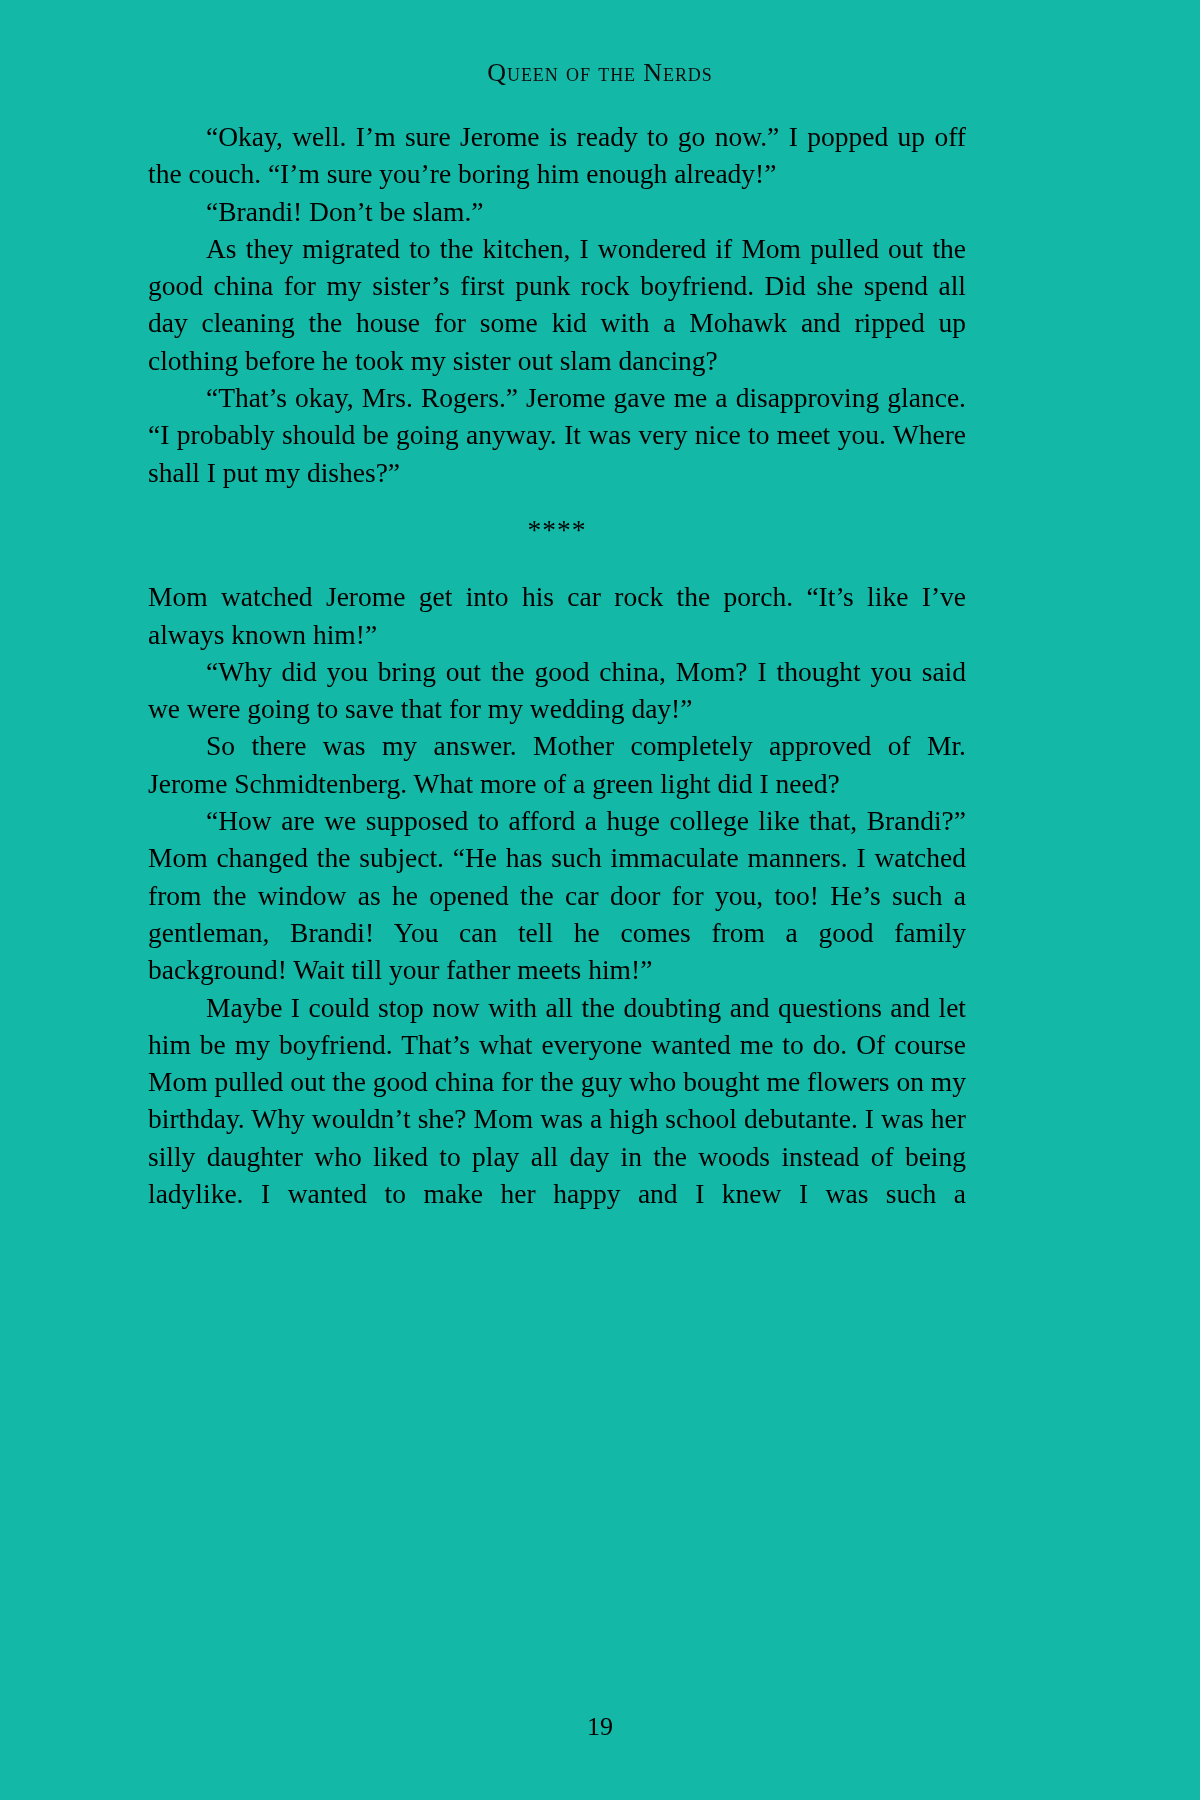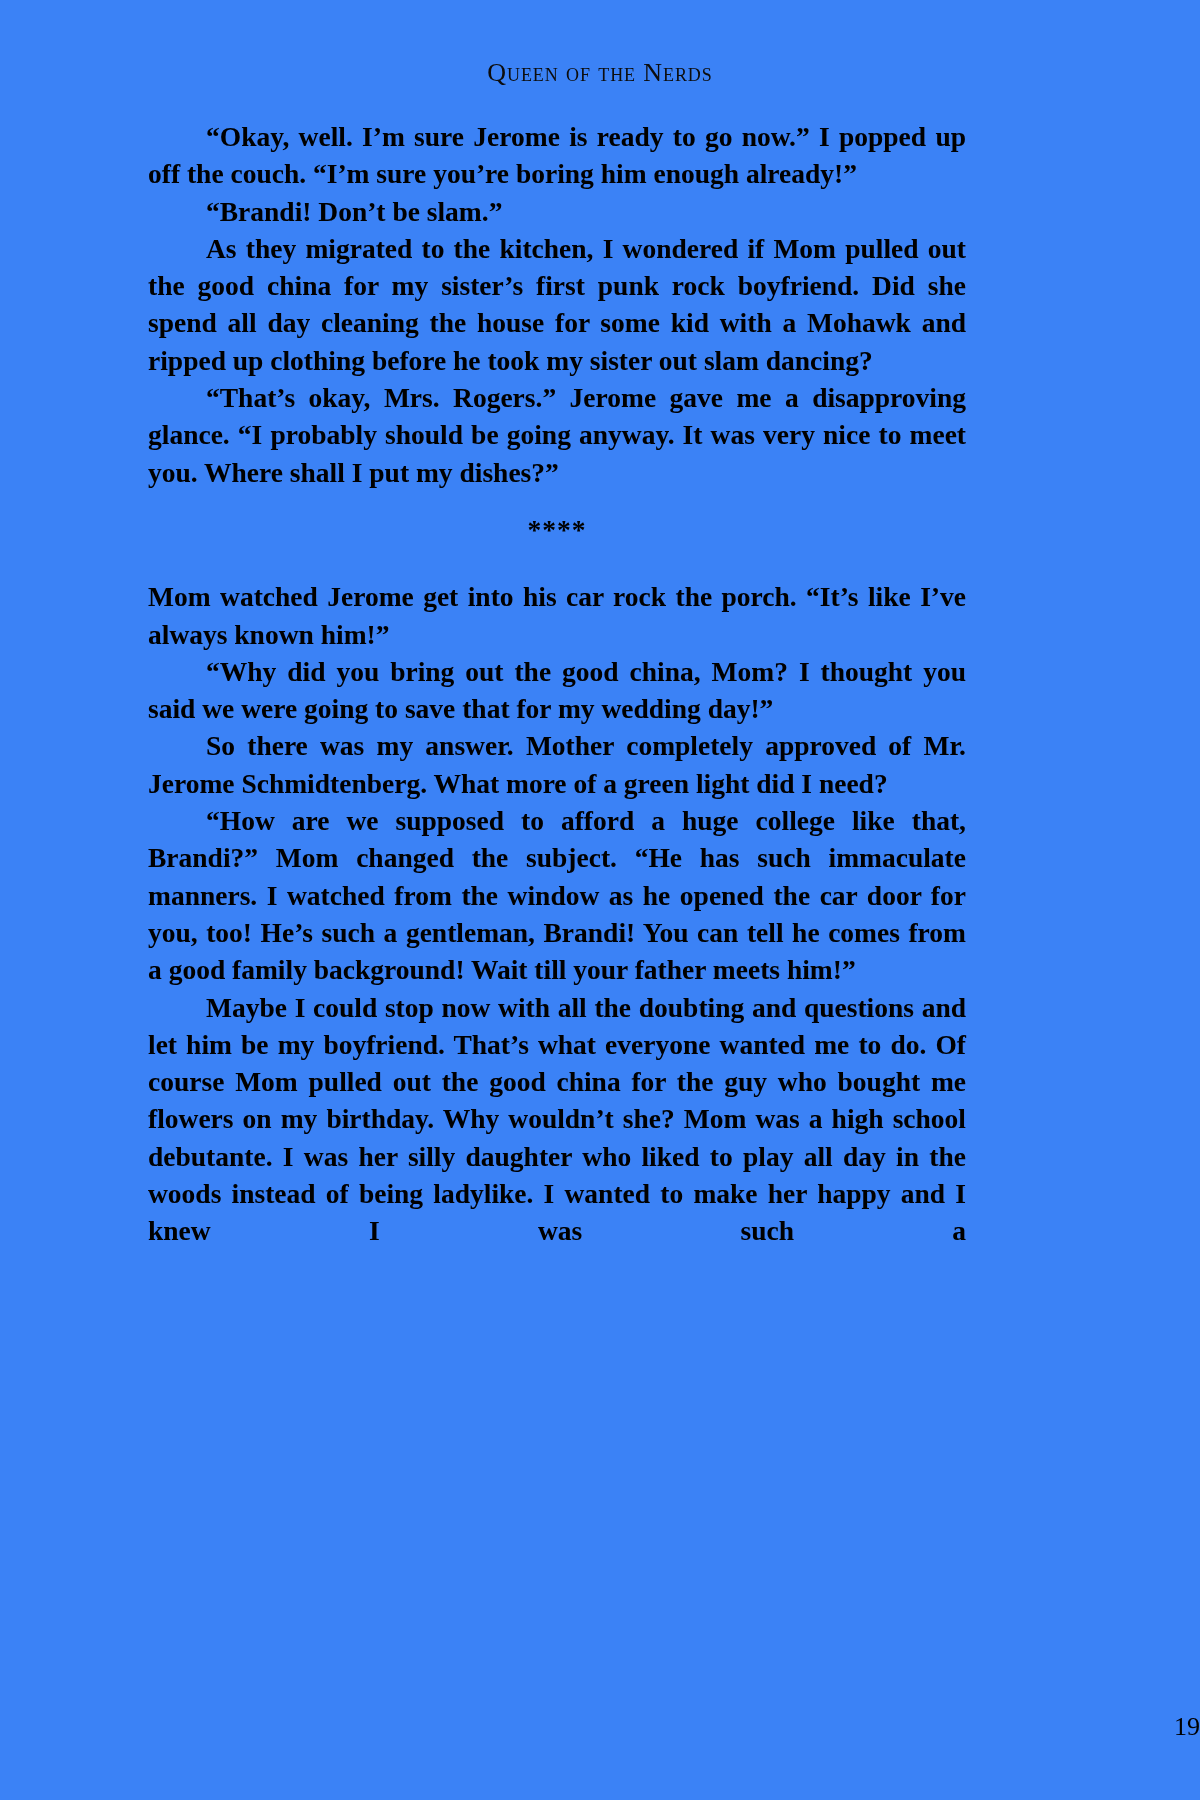--- a/index.html
+++ b/index.html
@@ -8,41 +8,40 @@
     background: #ffffff;
   }
   body {
     font-family: "Liberation Serif", "DejaVu Serif", serif;
     color: #000000;
   }
   .page {
     position: relative;
     width: 1200px;
     height: 1800px;
-    background: #3b82f6;
+    background: #14b8a6;
     box-sizing: border-box;
     overflow: hidden;
   }
   .running-head {
     position: absolute;
     top: 58px;
     left: 0;
     width: 1200px;
     text-align: center;
     font-size: 26px;
     font-variant: small-caps;
     letter-spacing: 0.9px;
     color: #0d0d0d;
   }
   .text-block {
     position: absolute;
     left: 148px;
     top: 118px;
     width: 818px;
-    font-weight: bold;
   }
   .para {
     margin: 0;
     font-size: 27.5px;
     line-height: 37.3px;
     text-align: justify;
     text-justify: inter-word;
     text-indent: 58px;
     color: #000000;
     -webkit-hyphens: none;
@@ -69,21 +68,21 @@
     color: #000000;
   }
   .spacer-after-break {
     height: 8px;
   }
   .folio {
     position: absolute;
     bottom: 58px;
     left: 0;
     width: 1200px;
-    text-align: right;
+    text-align: center;
     font-size: 26px;
     color: #000000;
   }
 </style>
 </head>
 <body>
 
 <div class="page">
 
   <div class="running-head">Queen of the Nerds</div>

